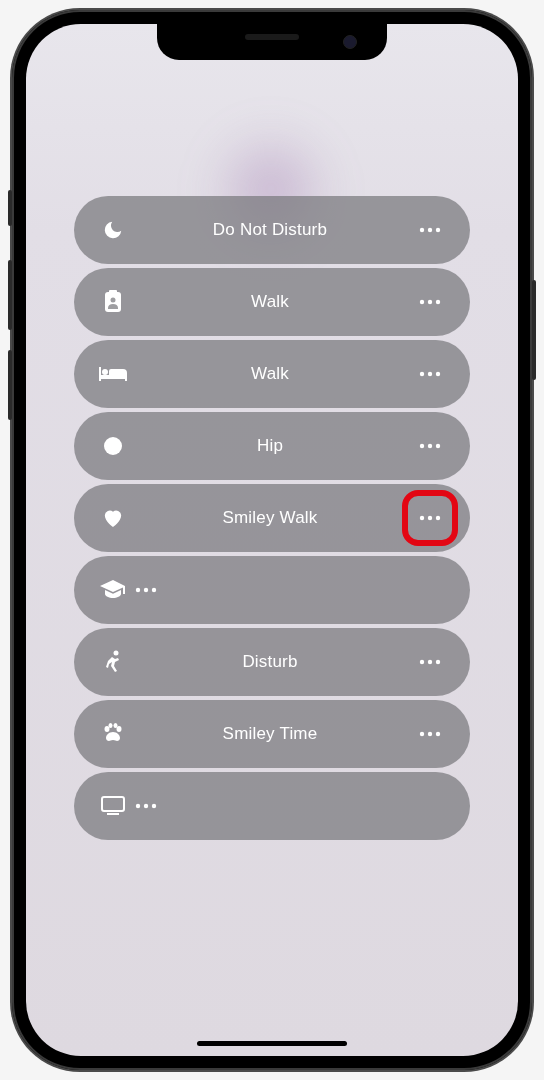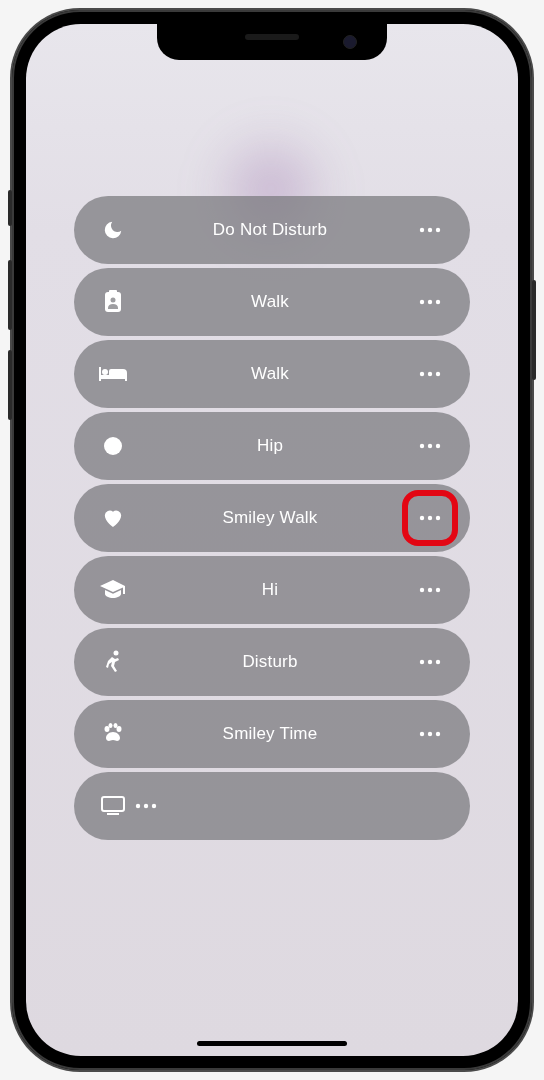--- a/index.html
+++ b/index.html
@@ -254,21 +254,20 @@
         </span>
       </div>
 
       <div class="focus-pill">
         <span class="pill-icon">
           <svg width="26" height="20" viewBox="0 0 26 20" fill="#fff">
               <path d="M13 0L0 6l13 6 10-4.6V14h2V6z"></path>
               <path d="M5 10v4c0 2 4 4 8 4s8-2 8-4v-4l-8 3.7z"></path>
             </svg>
         </span>
-        <span class="pill-label">Hi</span>
         <span class="pill-more">
           <svg width="22" height="6" viewBox="0 0 22 6" fill="#fff">
               <circle cx="3" cy="3" r="2.2"></circle>
               <circle cx="11" cy="3" r="2.2"></circle>
               <circle cx="19" cy="3" r="2.2"></circle>
             </svg>
         </span>
       </div>
 
       <div class="focus-pill">

